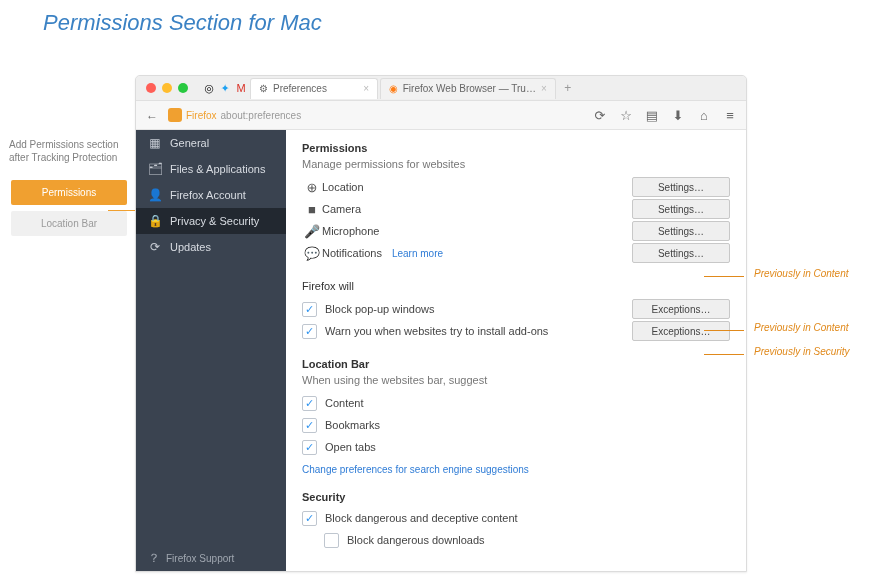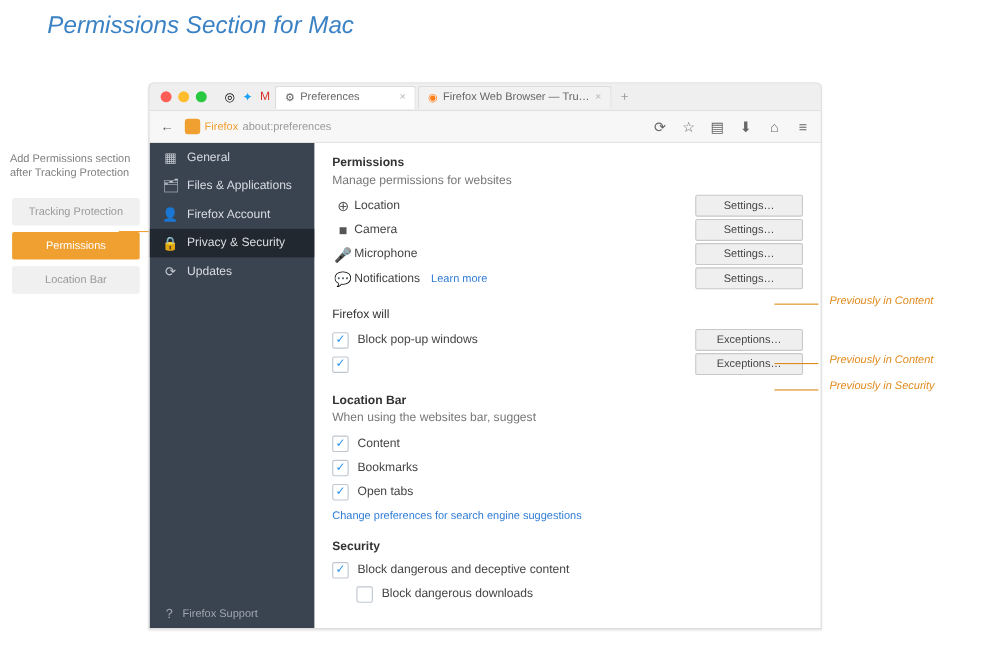--- a/index.html
+++ b/index.html
@@ -129,21 +129,20 @@
     position:absolute;height:1px;background:var(--annot);
   }
 </style>
 </head>
 <body>
 
 <div class="page-title">Permissions Section for Mac</div>
 
 <div class="left-annot">
   <div class="note">Add Permissions section after Tracking Protection</div>
-  <div class="pill">Tracking Protection</div>
   <div class="pill active">Permissions</div>
   <div class="pill">Location Bar</div>
 </div>
 <div class="conn-left"></div>
 
 <div class="win">
 
   <div class="titlebar">
     <div class="traffic">
       <span class="r"></span>
@@ -242,20 +241,21 @@
       <div class="sect-gap"></div>
 
       <div class="sub" style="color:#333">Firefox will</div>
       <div class="row">
         <span class="chk">✓</span>
         <span class="rlabel">Block pop-up windows</span>
         <div class="btn">Exceptions…</div>
       </div>
       <div class="row">
         <span class="chk">✓</span>
+        <span class="rlabel">Warn you when websites try to install add-ons</span>
         <div class="btn">Exceptions…</div>
       </div>
 
       <div class="sect-gap"></div>
 
       <h3>Location Bar</h3>
       <div class="sub">When using the websites bar, suggest</div>
       <div class="row">
         <span class="chk">✓</span>
         <span class="rlabel">Content</span>

